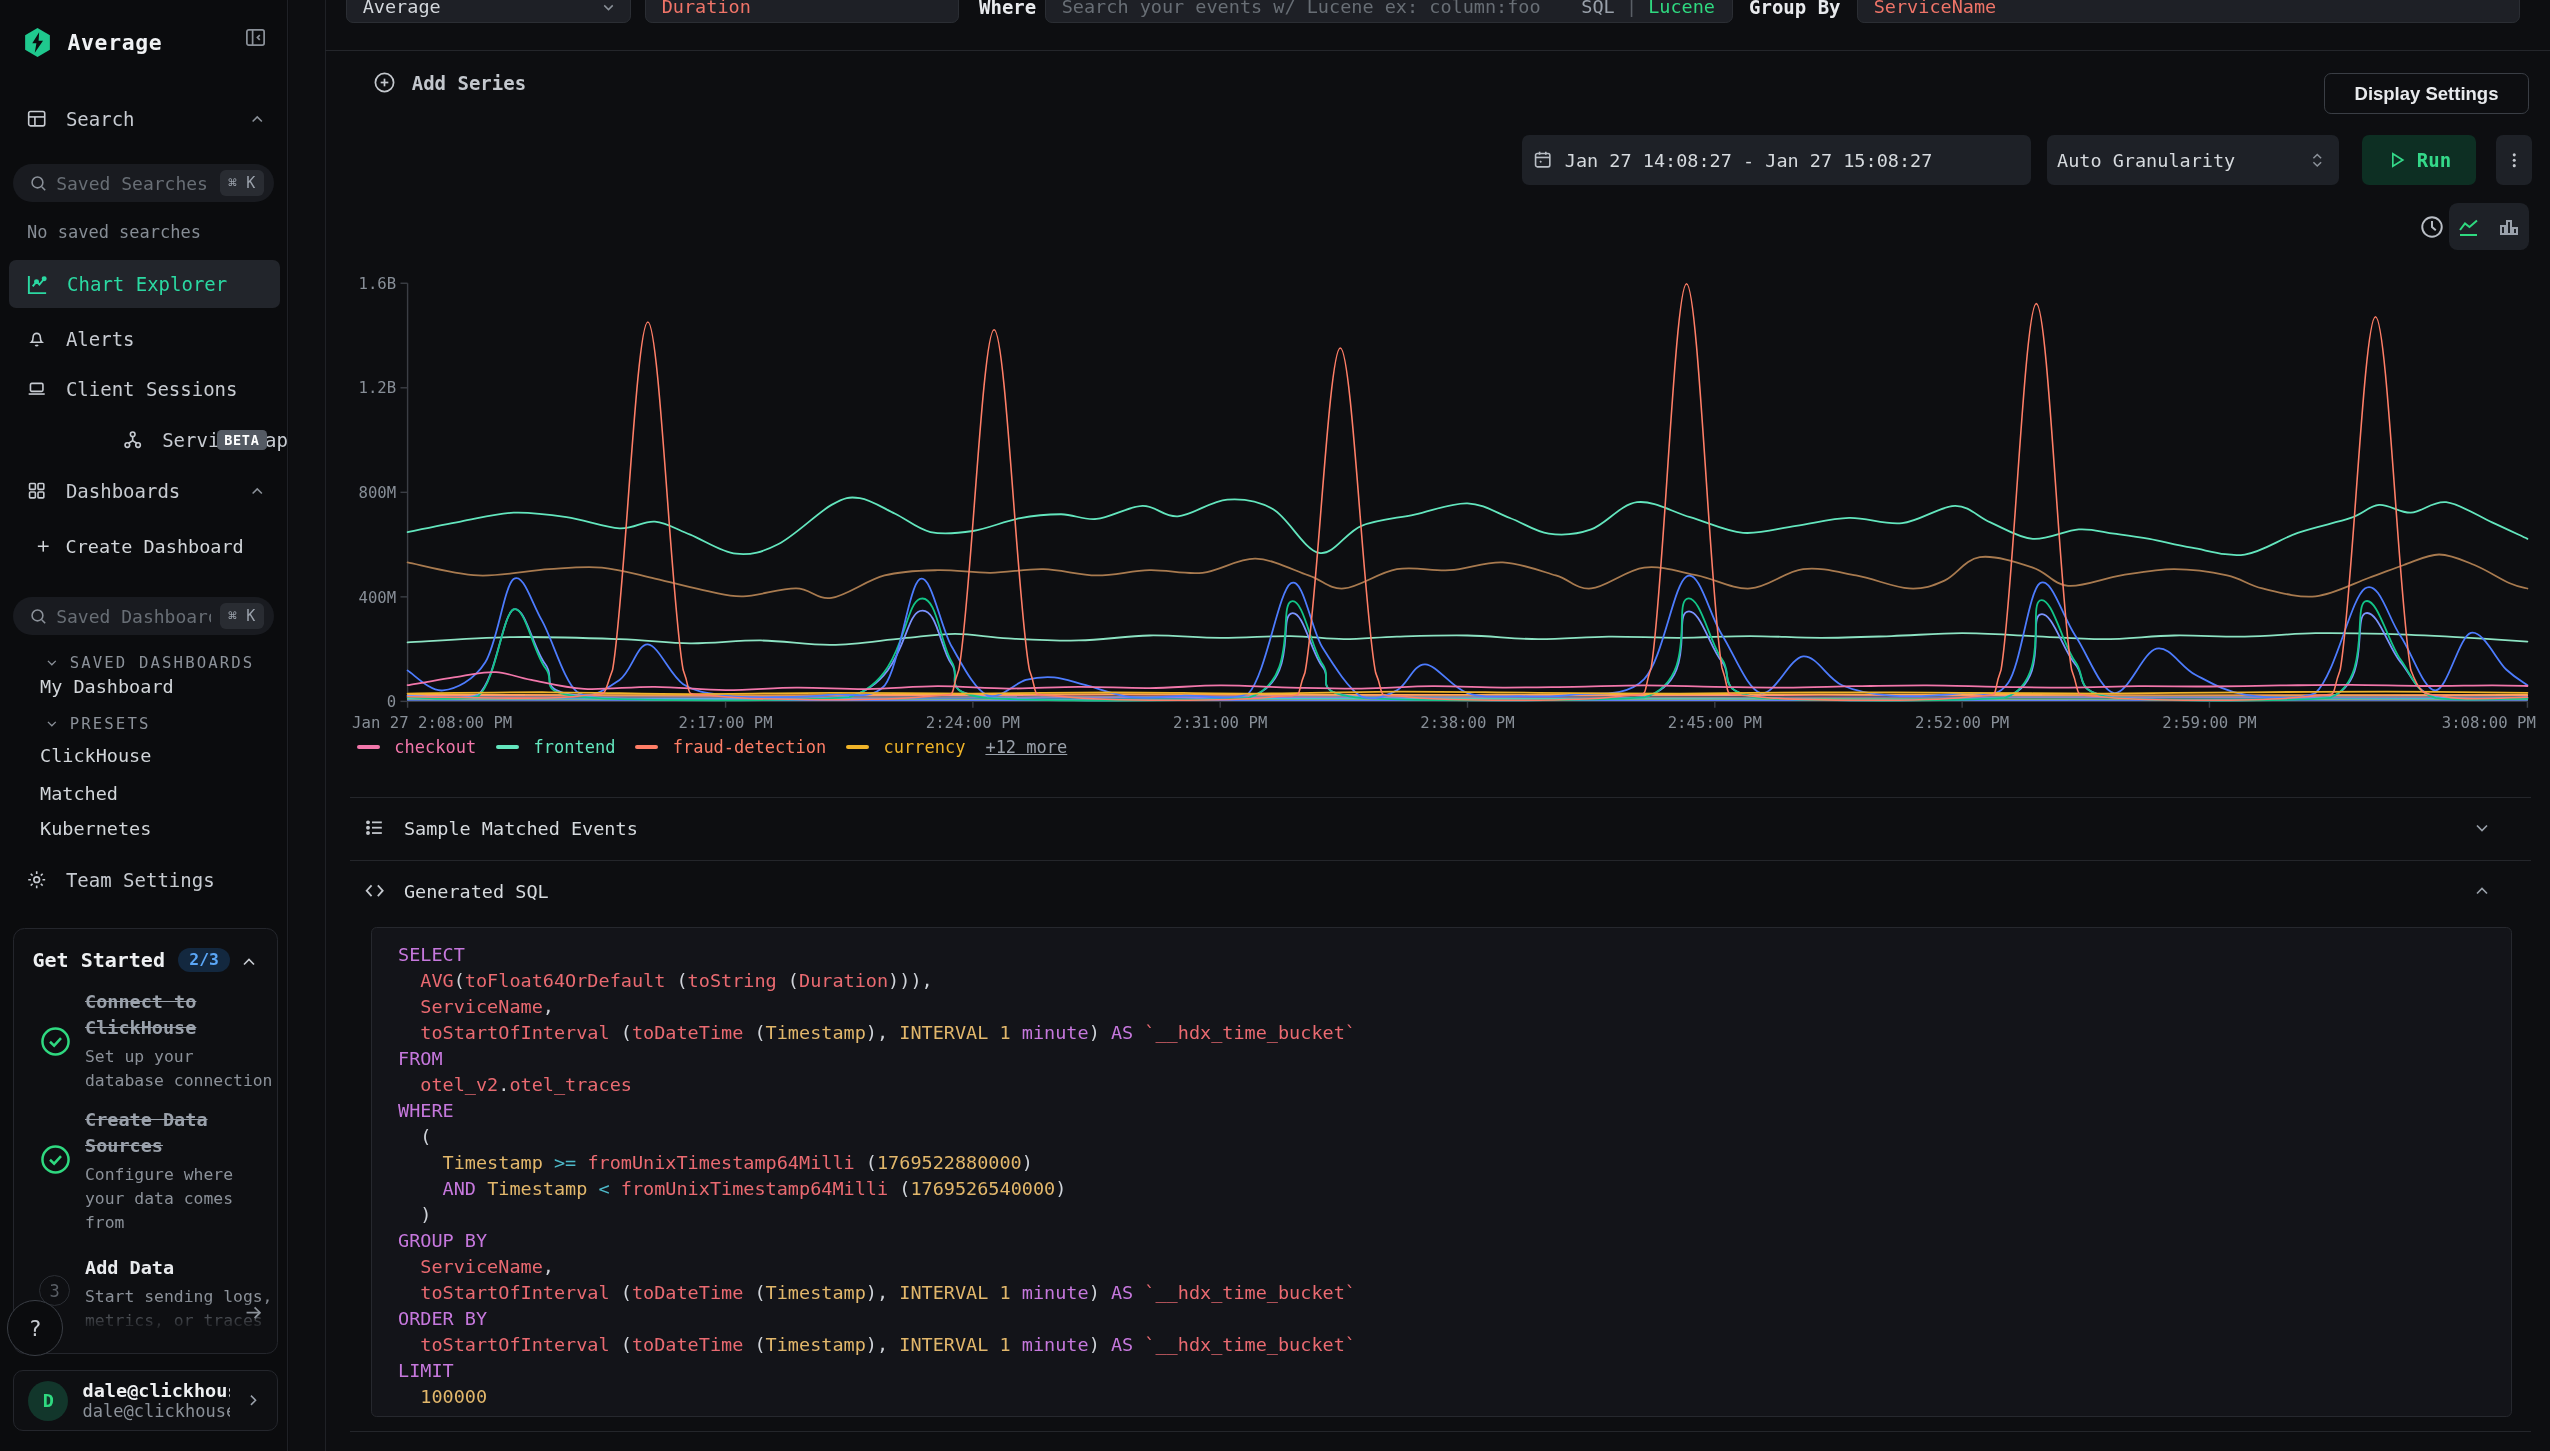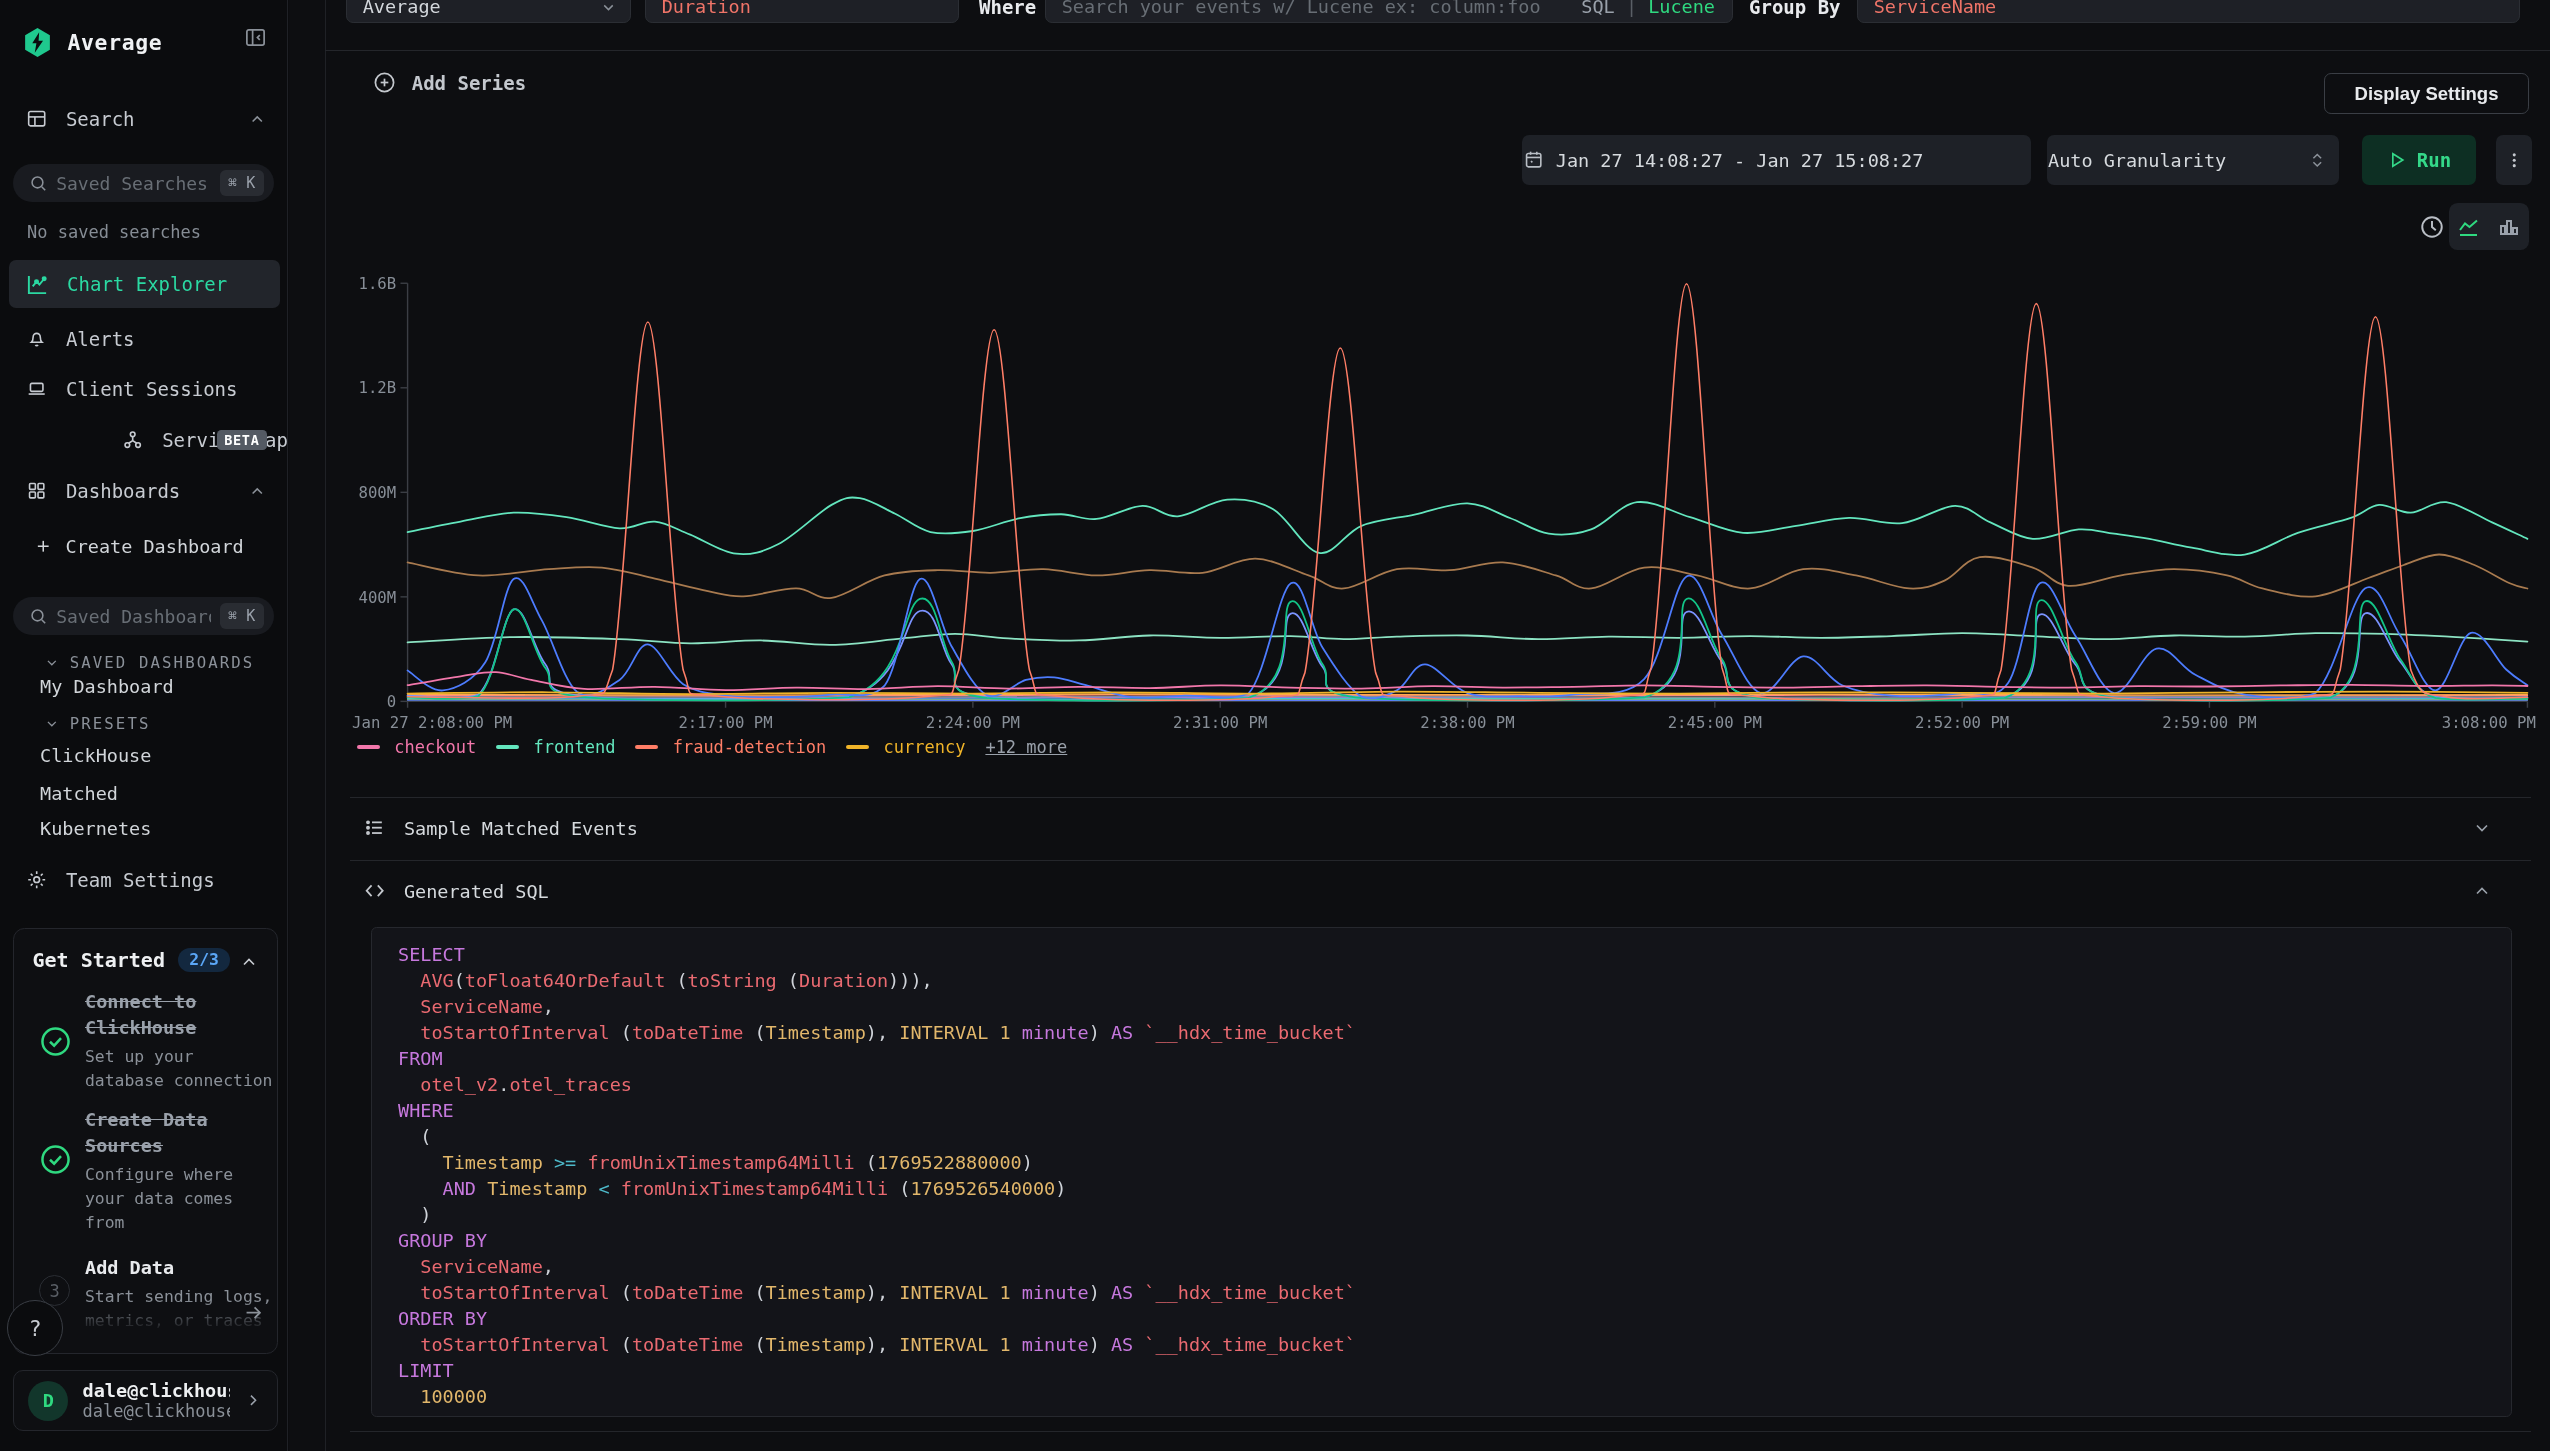--- a/index.html
+++ b/index.html
@@ -78,21 +78,21 @@
     border:0.7px solid #2b2e34; border-radius:7.1px; display:flex; align-items:flex-end;
     padding:4.3px 15.7px; font-size:18.5px; }
   .clip-label { position:absolute; top:-4.3px; font-weight:bold; color:#e8eaed; font-size:19px; }
   .salmon { color:#ef7468; }
   .ph { color:#686e75; }
 
   .btn-ghost { border:1.4px solid #3a3e45; border-radius:7.1px; color:#e8eaed;
     font-weight:bold; font-size:18.5px; display:flex; align-items:center;
     justify-content:center; cursor:pointer; background:transparent; }
   .ctrl-box { background:#1e2127; border-radius:7.1px; display:flex; align-items:center;
-    gap:11.4px; padding:0 1px; color:#d6dade; font-size:18.5px; cursor:pointer; }
+    gap:11.4px; padding:0 10px; color:#d6dade; font-size:18.5px; cursor:pointer; }
   .run-btn { background:#0d2f23; border-radius:7.1px; color:#34d989; font-weight:bold;
     display:flex; align-items:center; justify-content:center; gap:10px; font-size:19px; cursor:pointer; }
   .toggle-group { position:absolute; background:#1e2127; border-radius:8.6px;
     display:flex; align-items:center; justify-content:center; gap:15.7px; }
 
   .legend-row { position:absolute; left:356px; top:737px; display:flex; align-items:center;
     gap:20px; font-size:17px; }
   .legend-item { display:flex; align-items:center; gap:14.3px; }
   .legend-dash { width:23px; height:3.6px; border-radius:2.1px; }
   .legend-more { color:#9aa1ab; text-decoration:underline; cursor:pointer; }

